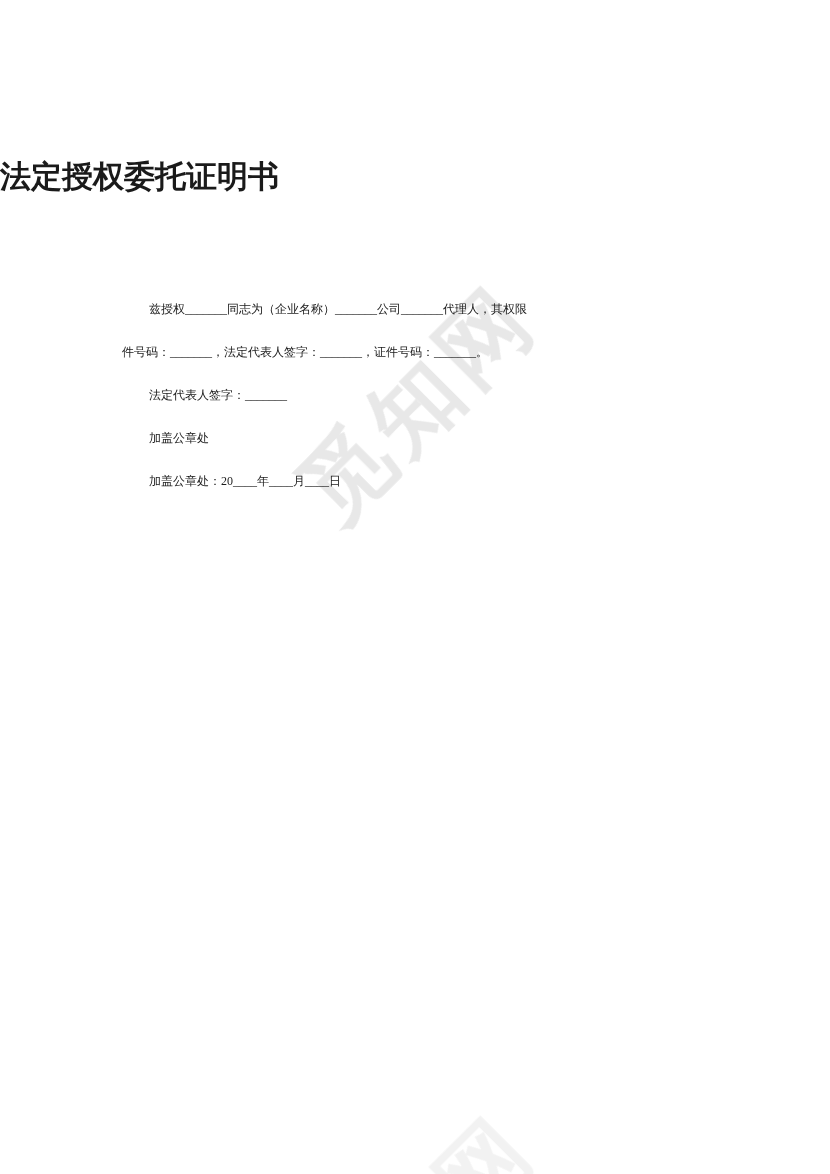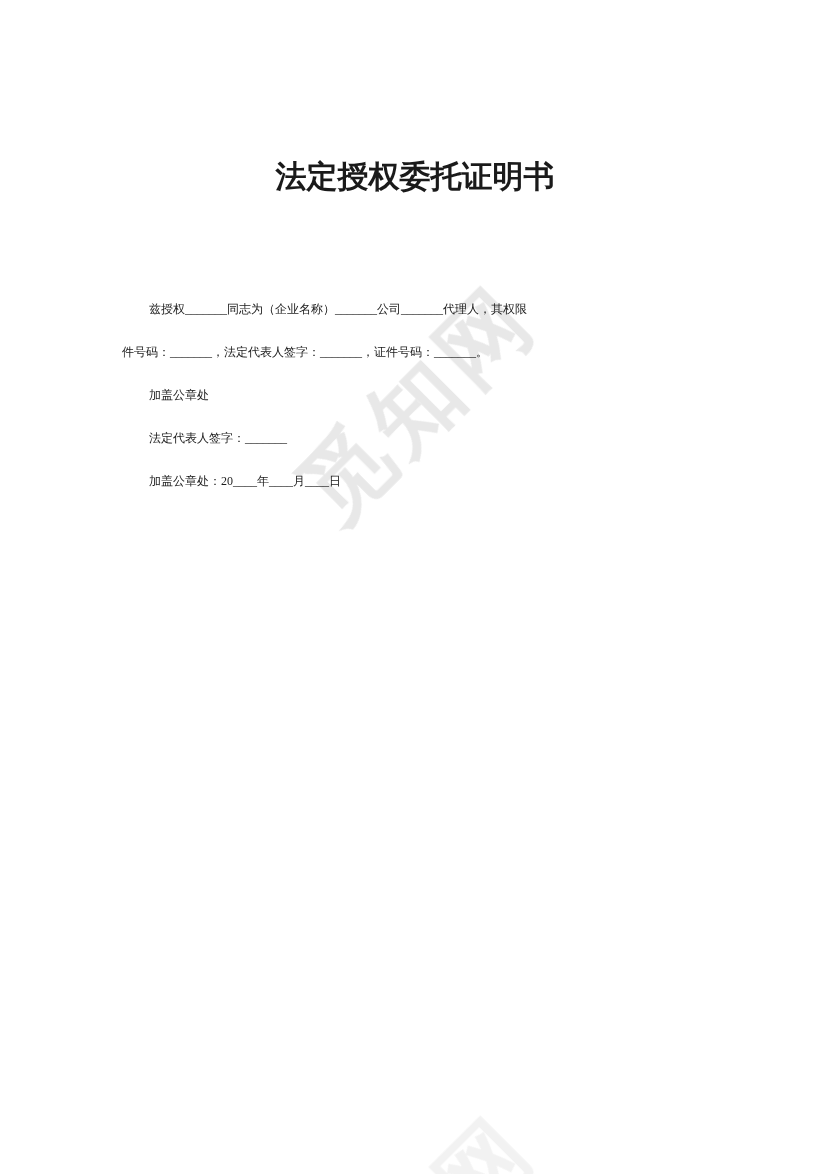--- a/index.html
+++ b/index.html
@@ -37,21 +37,21 @@
   .watermark-partial {
     left: 418px;
     top: 1234px;
     opacity: 0.55;
   }
   .doc-title {
     position: absolute;
     top: 137px;
     left: 0;
     right: 0;
-    text-align: center;
+    text-align: left;
     font-size: 31px;
     font-weight: bold;
     line-height: 38px;
     z-index: 1;
   }
   .doc-body {
     position: absolute;
     left: 122px;
     top: 288px;
     width: 600px;
@@ -73,18 +73,18 @@
 
   <div class="watermark watermark-main" style="color: rgb(232, 232, 232);">觅知网</div>
 
   <div class="watermark watermark-partial" style="color: rgb(232, 232, 232);">觅知网</div>
 
   <h1 class="doc-title">法定授权委托证明书</h1>
 
   <div class="doc-body">
     <div class="doc-line indent">兹授权_______同志为（企业名称）_______公司_______代理人，其权限</div>
     <div class="doc-line">件号码：_______，法定代表人签字：_______，证件号码：_______。</div>
+    <div class="doc-line indent">法定代表人签字：_______</div>
     <div class="doc-line indent">加盖公章处</div>
-    <div class="doc-line indent">法定代表人签字：_______</div>
     <div class="doc-line indent">加盖公章处：20____年____月____日</div>
   </div>
 
 </div>
 
 </body></html>

